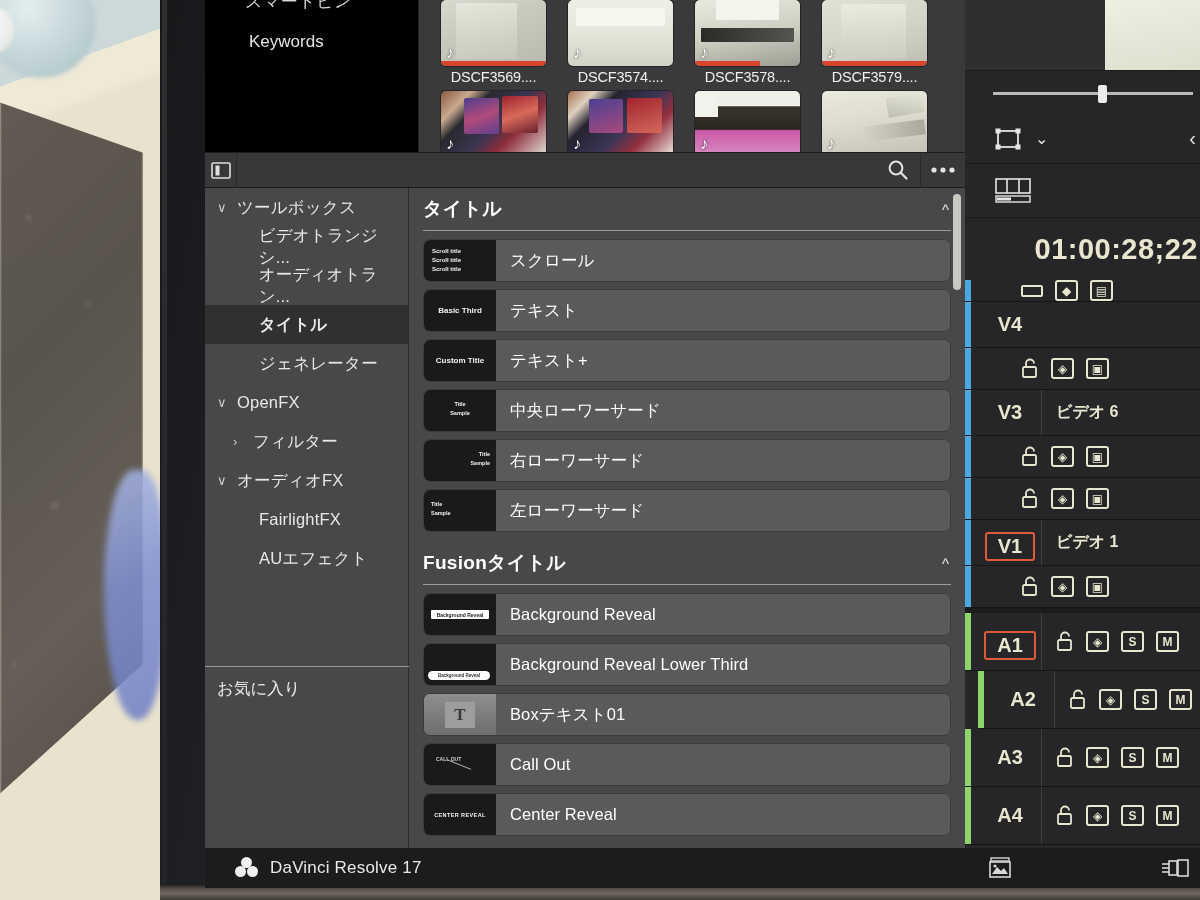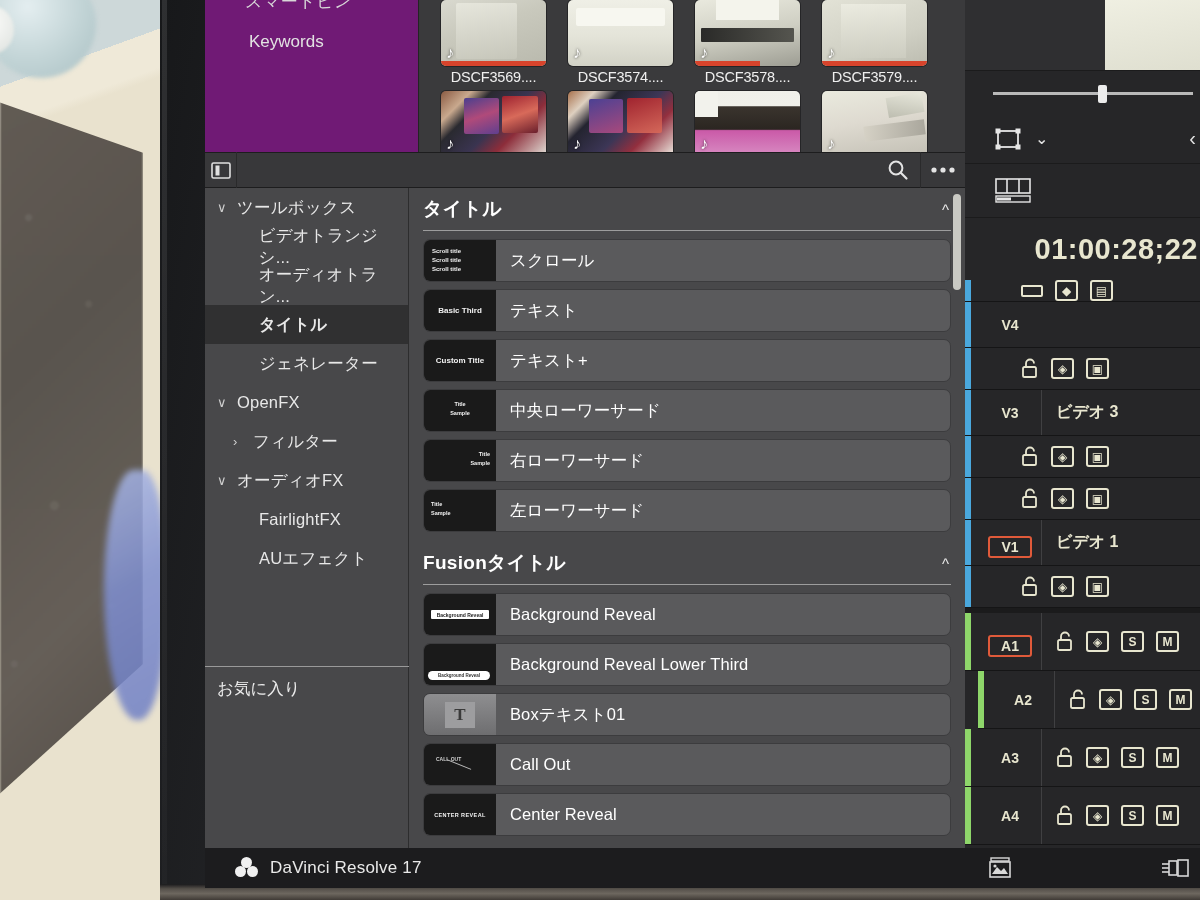--- a/index.html
+++ b/index.html
@@ -69,21 +69,21 @@
   }
 
   
   .screen {
     position: absolute; left: 205px; top: 0; width: 995px; height: 888px;
     background: #262626; overflow: hidden;
   }
 
   
   .mediapool { position:absolute; left:0; top:0; width:760px; height:152px; background:#2b2b2d; }
-  .mp-left { position:absolute; left:0; top:0; width:214px; height:152px; background:#701a75;
+  .mp-left { position:absolute; left:0; top:0; width:214px; height:152px; background:#000000;
              border-right:1px solid #242425; }
   .mp-smartbin { position:absolute; left:40px; top:-10px; color:#d8d8d8; font-size:17px; letter-spacing:.5px; }
   .mp-keywords { position:absolute; left:44px; top:32px; color:#e2e2e2; font-size:17px; }
 
   .mp-grid { position:absolute; left:214px; top:0; width:546px; height:152px; background:#3a3a3c; padding:0 8px; }
   .mp-row { display:flex; gap:22px; padding-left:14px; }
   .mp-item { width:105px; }
   .mp-thumb {
     width:105px; height:66px; border-radius:5px; position:relative; overflow:hidden;
     box-shadow: 0 0 0 1px rgba(0,0,0,.35);
@@ -219,21 +219,21 @@
                  display:flex; align-items:center; justify-content:flex-end; padding-right:2px; }
   .tl-timecode span { color:#e8e6cf; font-size:29px; font-weight:bold; letter-spacing:.5px; }
 
   .tl-tracks { position:absolute; left:0; top:280px; width:235px; height:568px; }
   .trk { position:relative; border-bottom:1px solid #151516; display:flex; align-items:center; }
   .trk-color { position:absolute; left:0; top:0; width:6px; height:100%; }
   .trk-color.v { background:#4aa8dd; }
   .trk-color.a { background:#8ed66a; }
   .trk-cell-label { width:62px; display:flex; align-items:center; justify-content:center;
                     margin-left:14px; }
-  .trk-badge { color:#e8e6cf; font-size:14px; font-weight:bold; }
+  .trk-badge { color:#e8e6cf; font-size:20px; font-weight:bold; }
   .trk-badge.active { border:2px solid #e05a3a; border-radius:3px; padding:1px 11px;margin-top:8px; }
   .trk-name { color:#e8e6cf; font-size:16px; font-weight:bold; padding-left:14px;
               border-left:1px solid #404042; height:100%; display:flex; align-items:center; flex:1; }
   .trk-ctrls { display:flex; align-items:center; gap:12px; padding-left:14px;
                border-left:1px solid #404042; height:100%; flex:1; }
   .sq { width:23px; height:21px; border:2px solid #e8e6cf; border-radius:3px;
         display:flex; align-items:center; justify-content:center;
         color:#e8e6cf; font-size:12px; font-weight:bold; }
   .tl-divider { height:5px; background:#1b1b1c; }
   .tl-top-partial { height:22px; }
@@ -547,21 +547,21 @@
             <div class="sq">◈</div>
             <div class="sq">▣</div>
           </div>
         </div>
 
         <div class="trk" style="height:46px;">
           <div class="trk-color v"></div>
           <div class="trk-cell-label">
             <span class="trk-badge">V3</span>
           </div>
-          <div class="trk-name">ビデオ 3</div>
+          <div class="trk-name">ビデオ 6</div>
         </div>
         <div class="trk" style="height:42px;">
           <div class="trk-color v"></div>
           <div class="trk-ctrls" style="border-left:none;padding-left:56px;">
             <div>
               <svg width="18" height="21" viewBox="0 0 18 21">
                 <rect x="2" y="9" width="13" height="10" rx="1.6" fill="none" stroke="#e8e6cf" stroke-width="1.8"></rect>
                 <path d="M5 9 V5.5 A4 4 0 0 1 13 5.5" fill="none" stroke="#e8e6cf" stroke-width="1.8"></path>
               </svg>
             </div>

